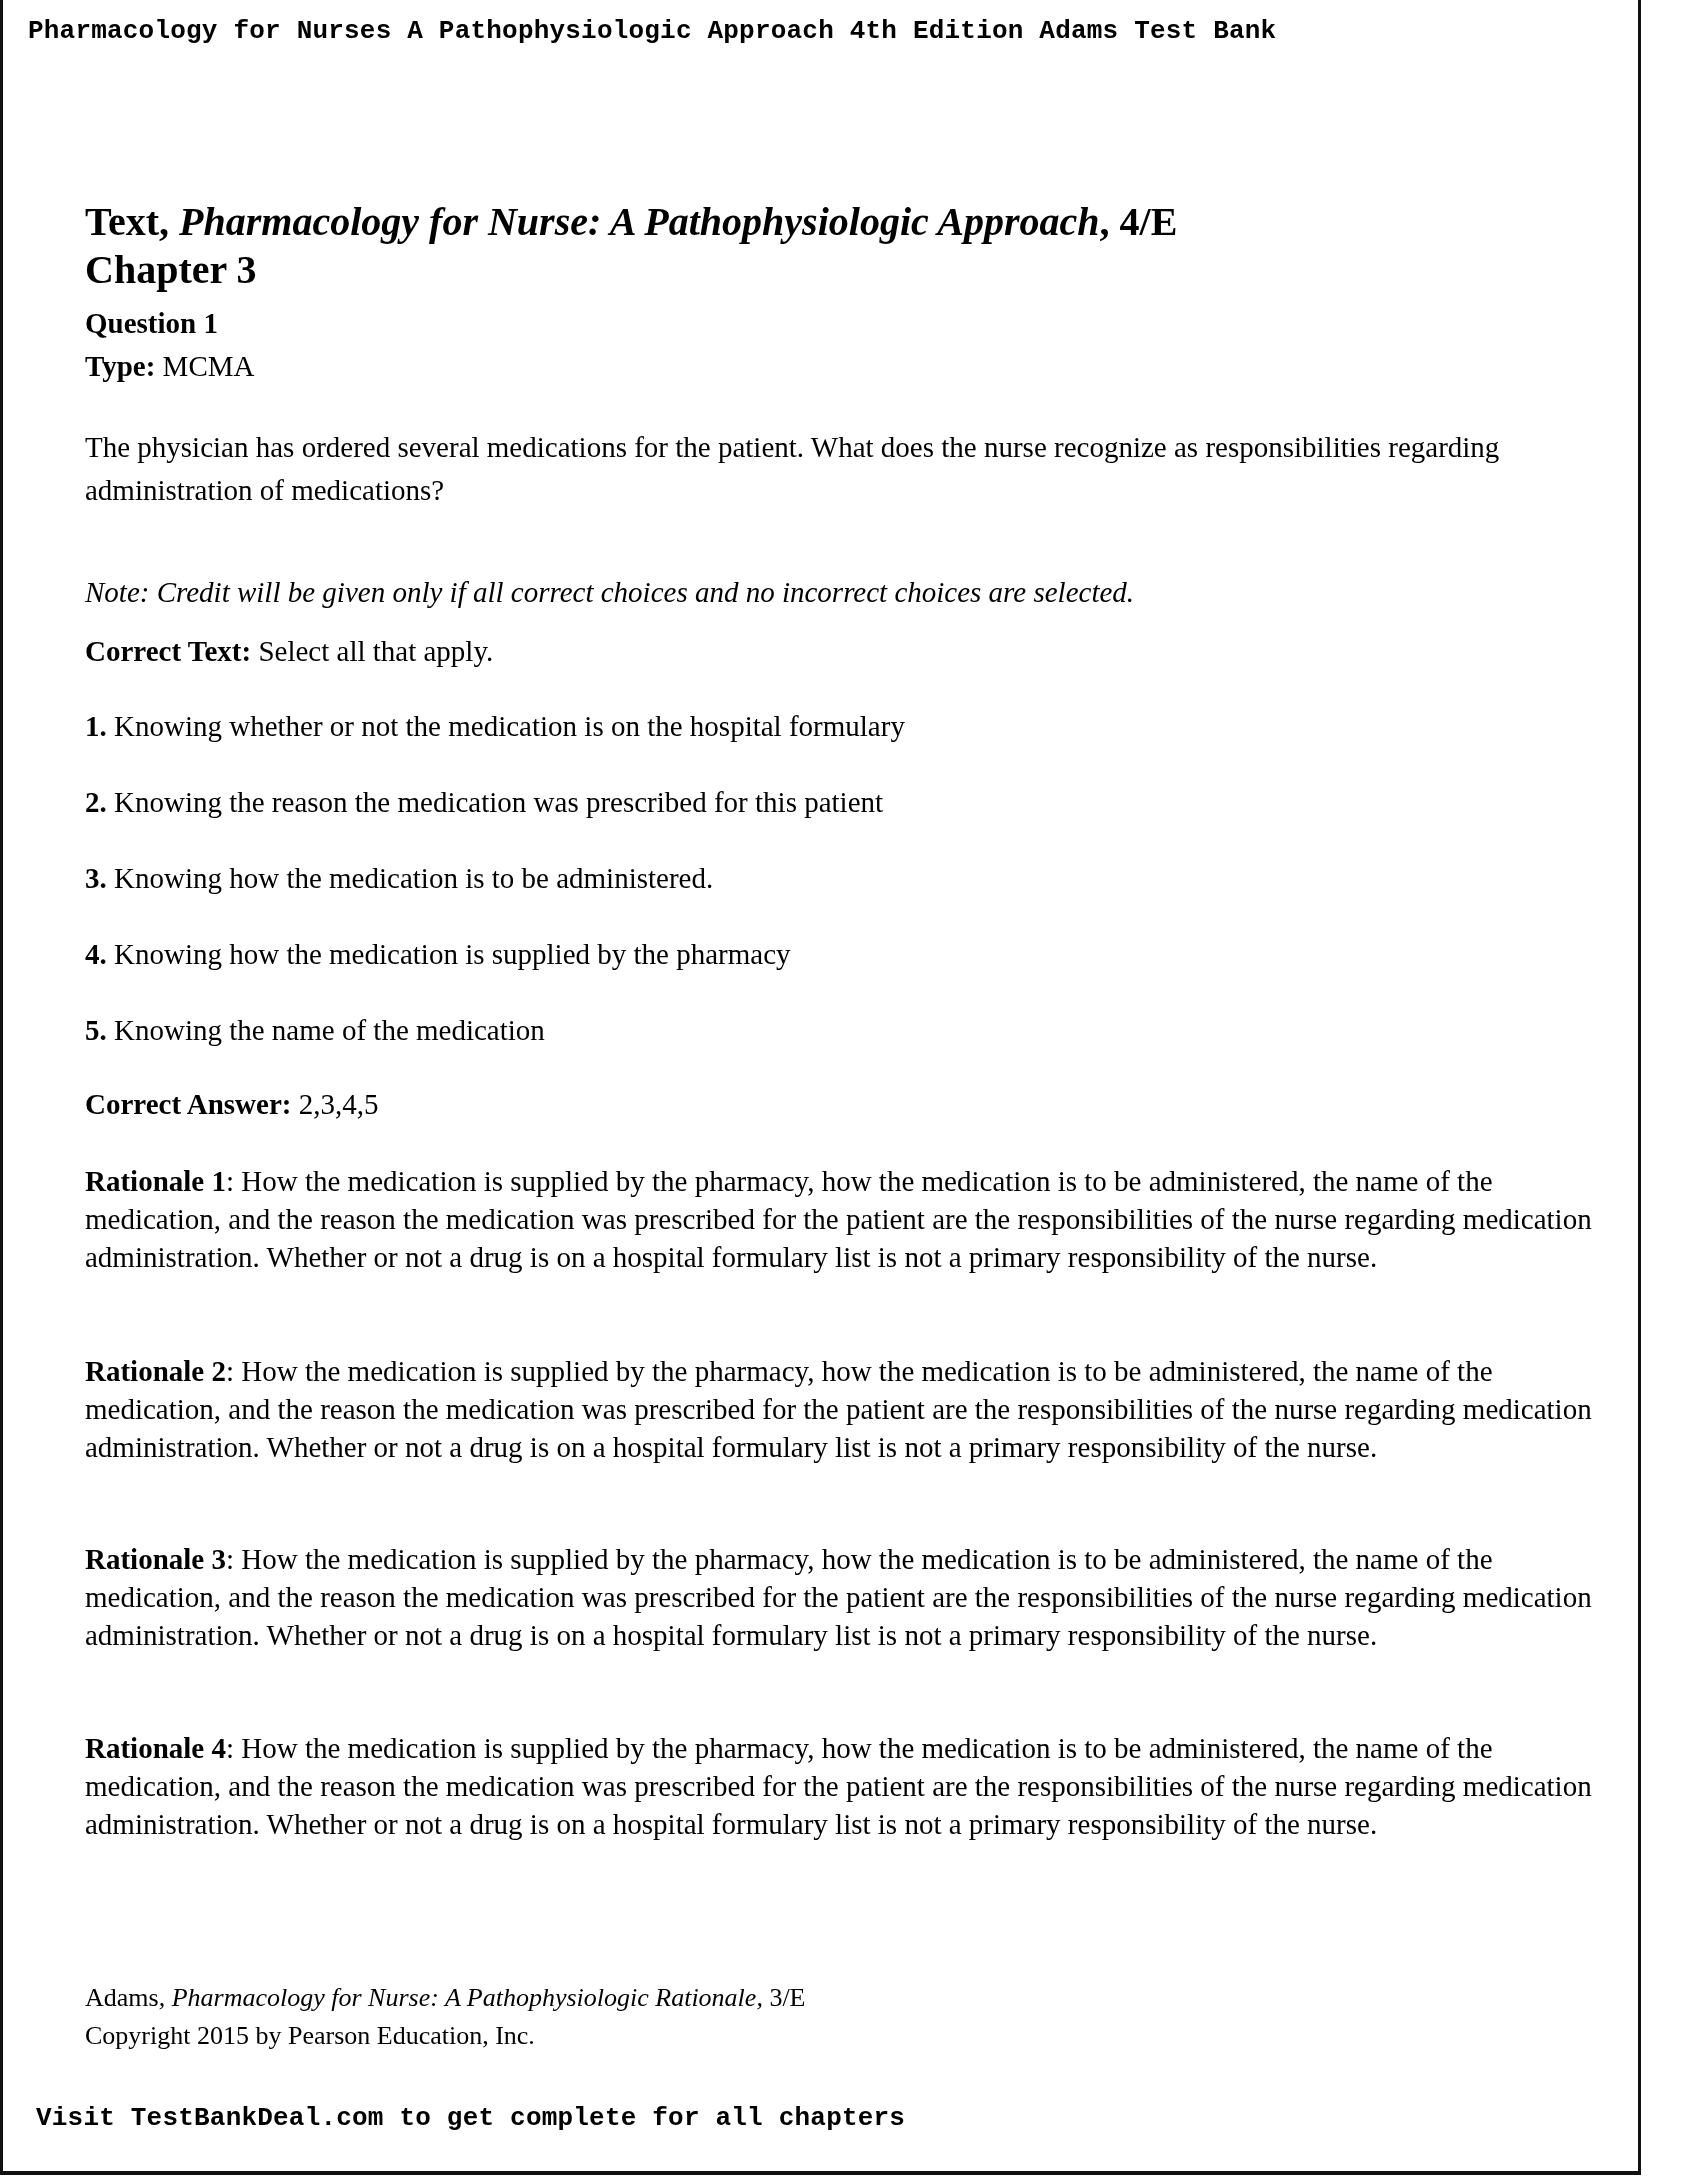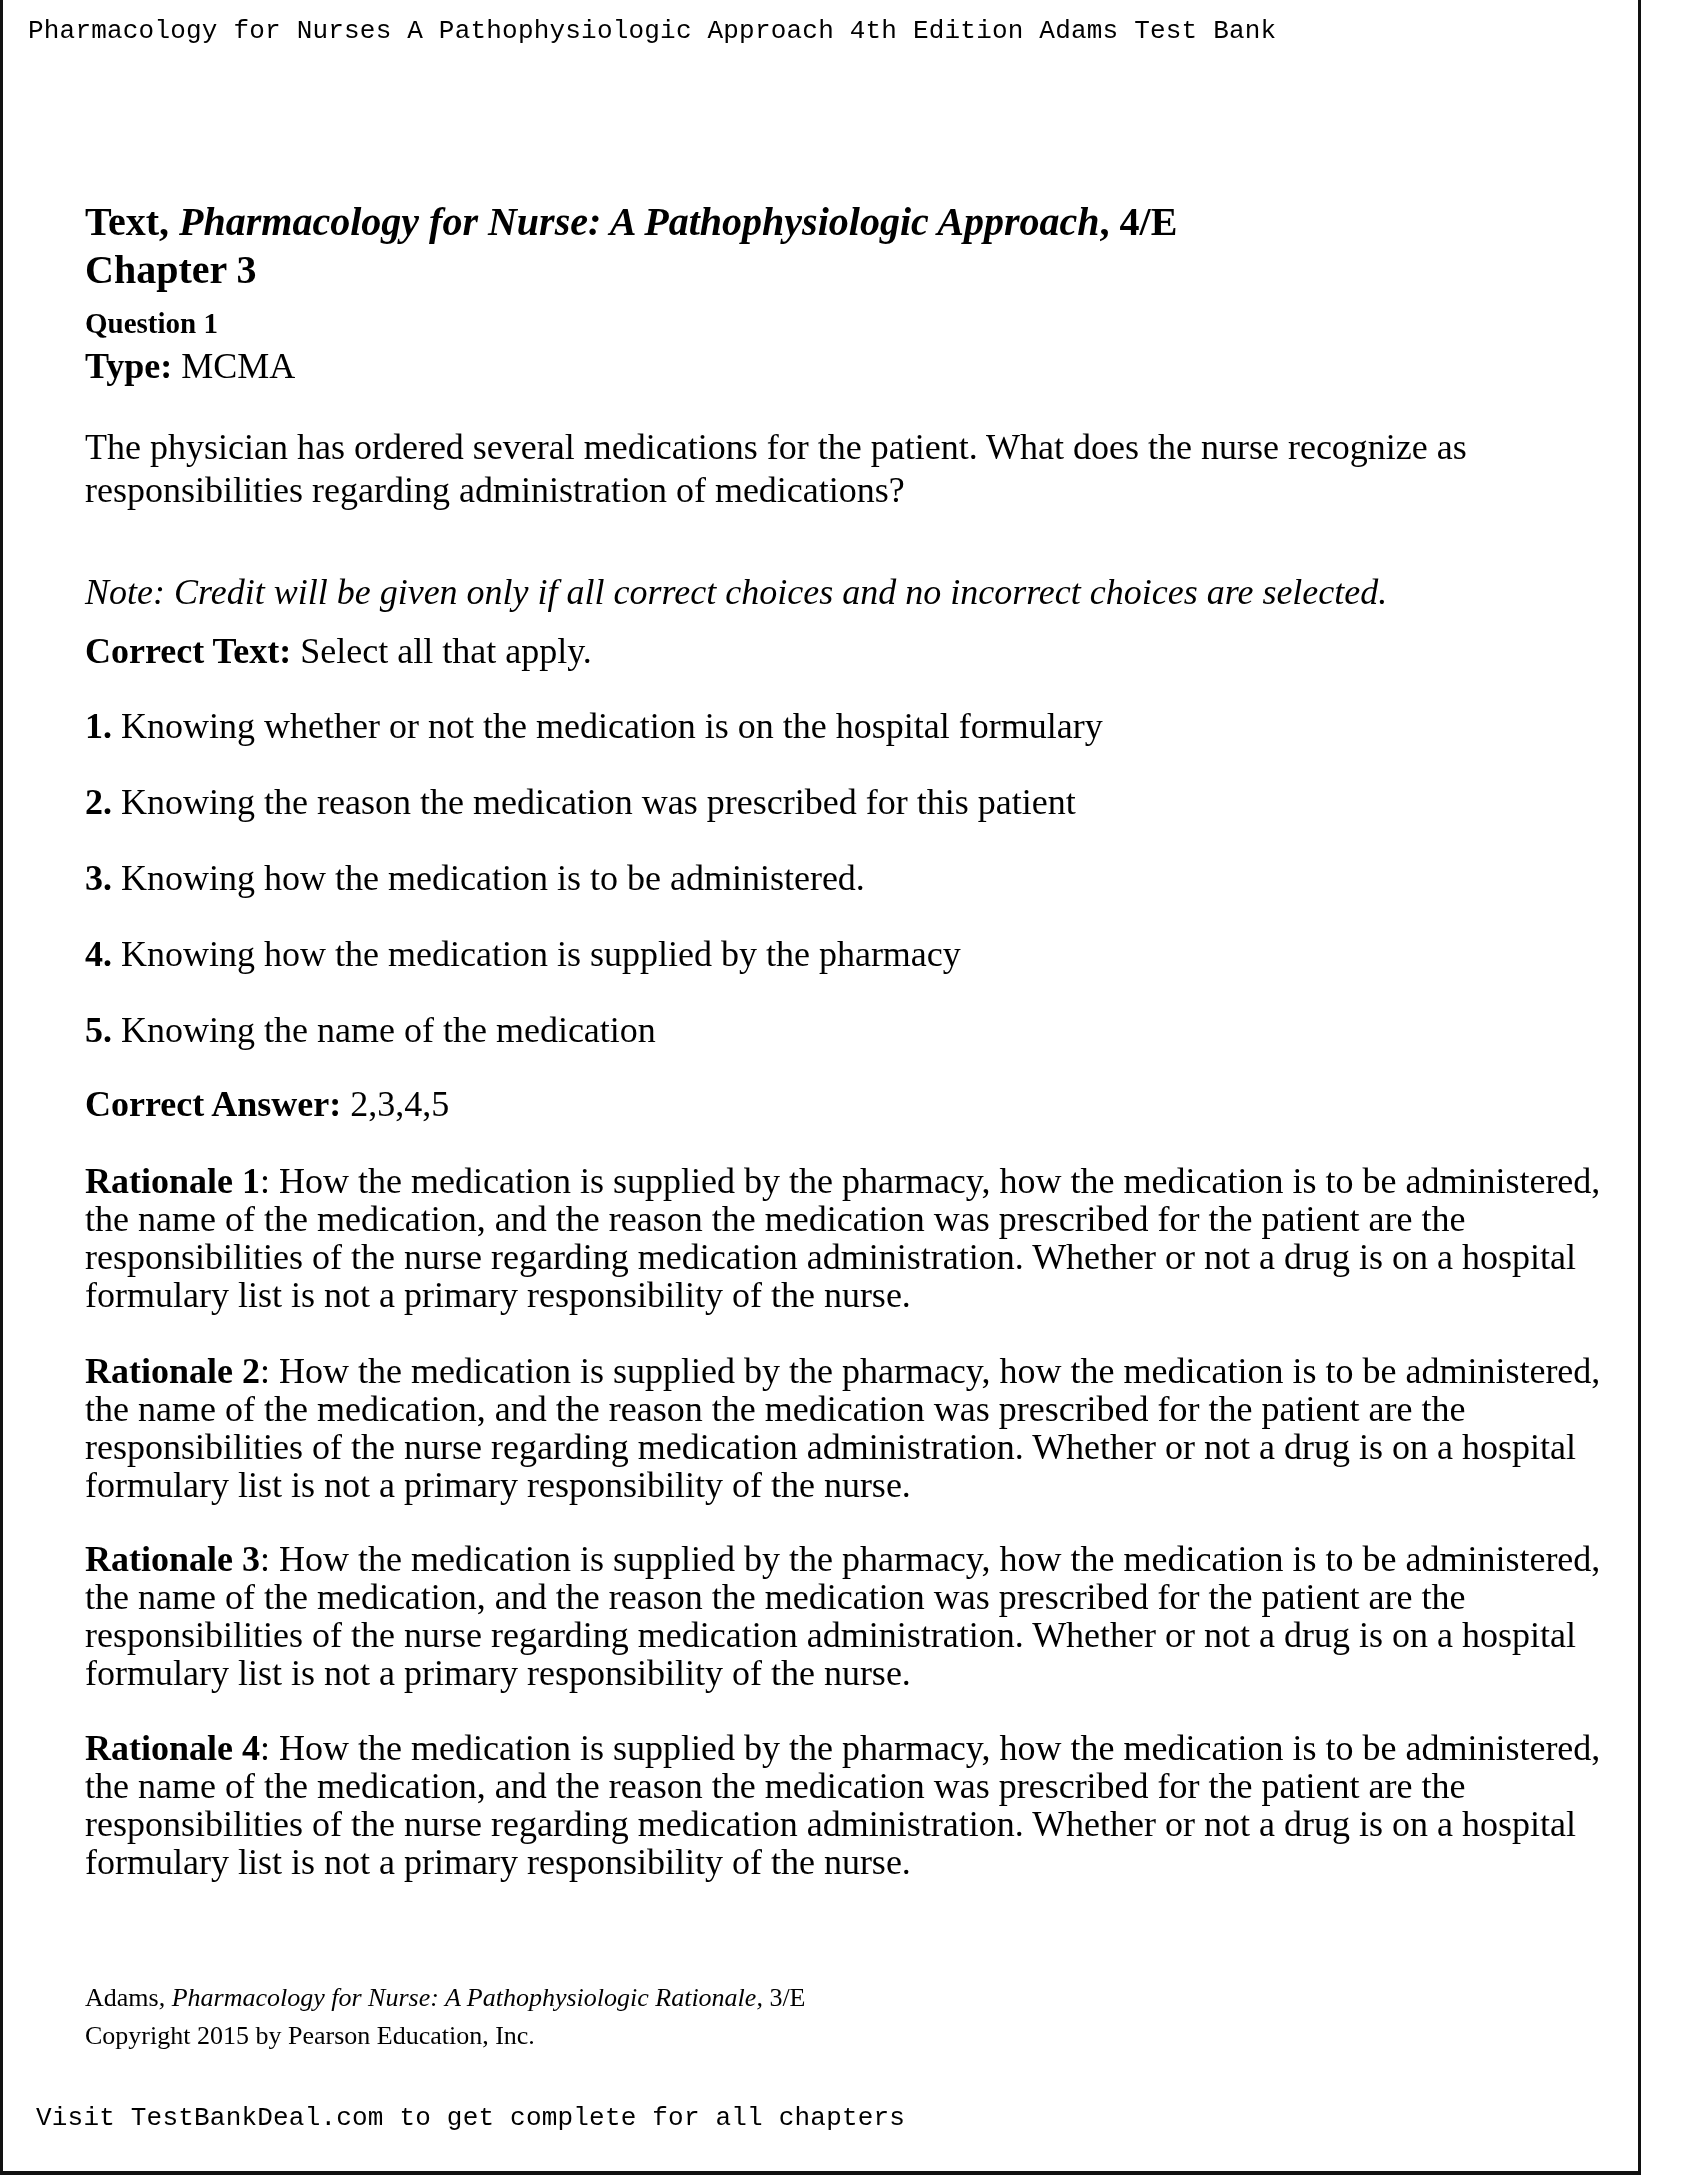--- a/index.html
+++ b/index.html
@@ -2,29 +2,29 @@
 <html><head>
 <meta charset="utf-8">
 <style>
   html, body { margin: 0; padding: 0; background: #ffffff; }
   body { width: 1683px; height: 2178px; position: relative; overflow: hidden; color: #000; }
   .frame {
     position: absolute; left: 0; top: 0; width: 1635px; height: 2171px;
     border-left: 3px solid #111; border-right: 3px solid #111; border-bottom: 4px solid #111;
     box-sizing: content-box;
   }
-  .mono { font-family: "Liberation Mono", "DejaVu Sans Mono", monospace; font-weight: normal; }
+  .mono { font-family: "Liberation Mono", "DejaVu Sans Mono", monospace; font-weight: bold; }
   .serif { font-family: "Liberation Serif", "DejaVu Serif", serif; }
   .abs { position: absolute; left: 85px; white-space: nowrap; }
   .header-banner { position: absolute; left: 28px; top: 16px; font-size: 26px; letter-spacing: 0.2px; }
   .footer-banner { position: absolute; left: 36px; top: 2103px; font-size: 26px; letter-spacing: 0.2px; }
   .title { font-size: 40px; font-weight: bold; line-height: 48px; }
   .title i { font-weight: bold; }
   .qlabel { font-size: 29px; font-weight: bold; }
-  .body { font-size: 36px; line-height: 38px; }
+  .body { font-size: 29px; line-height: 38px; }
   .wrap { white-space: normal; width: 1525px; }
   b { font-weight: bold; }
   .note { font-style: italic; }
   .citation { font-size: 26px; line-height: 38px; }
 </style>
 </head>
 <body>
 
 <div class="frame"></div>
 

